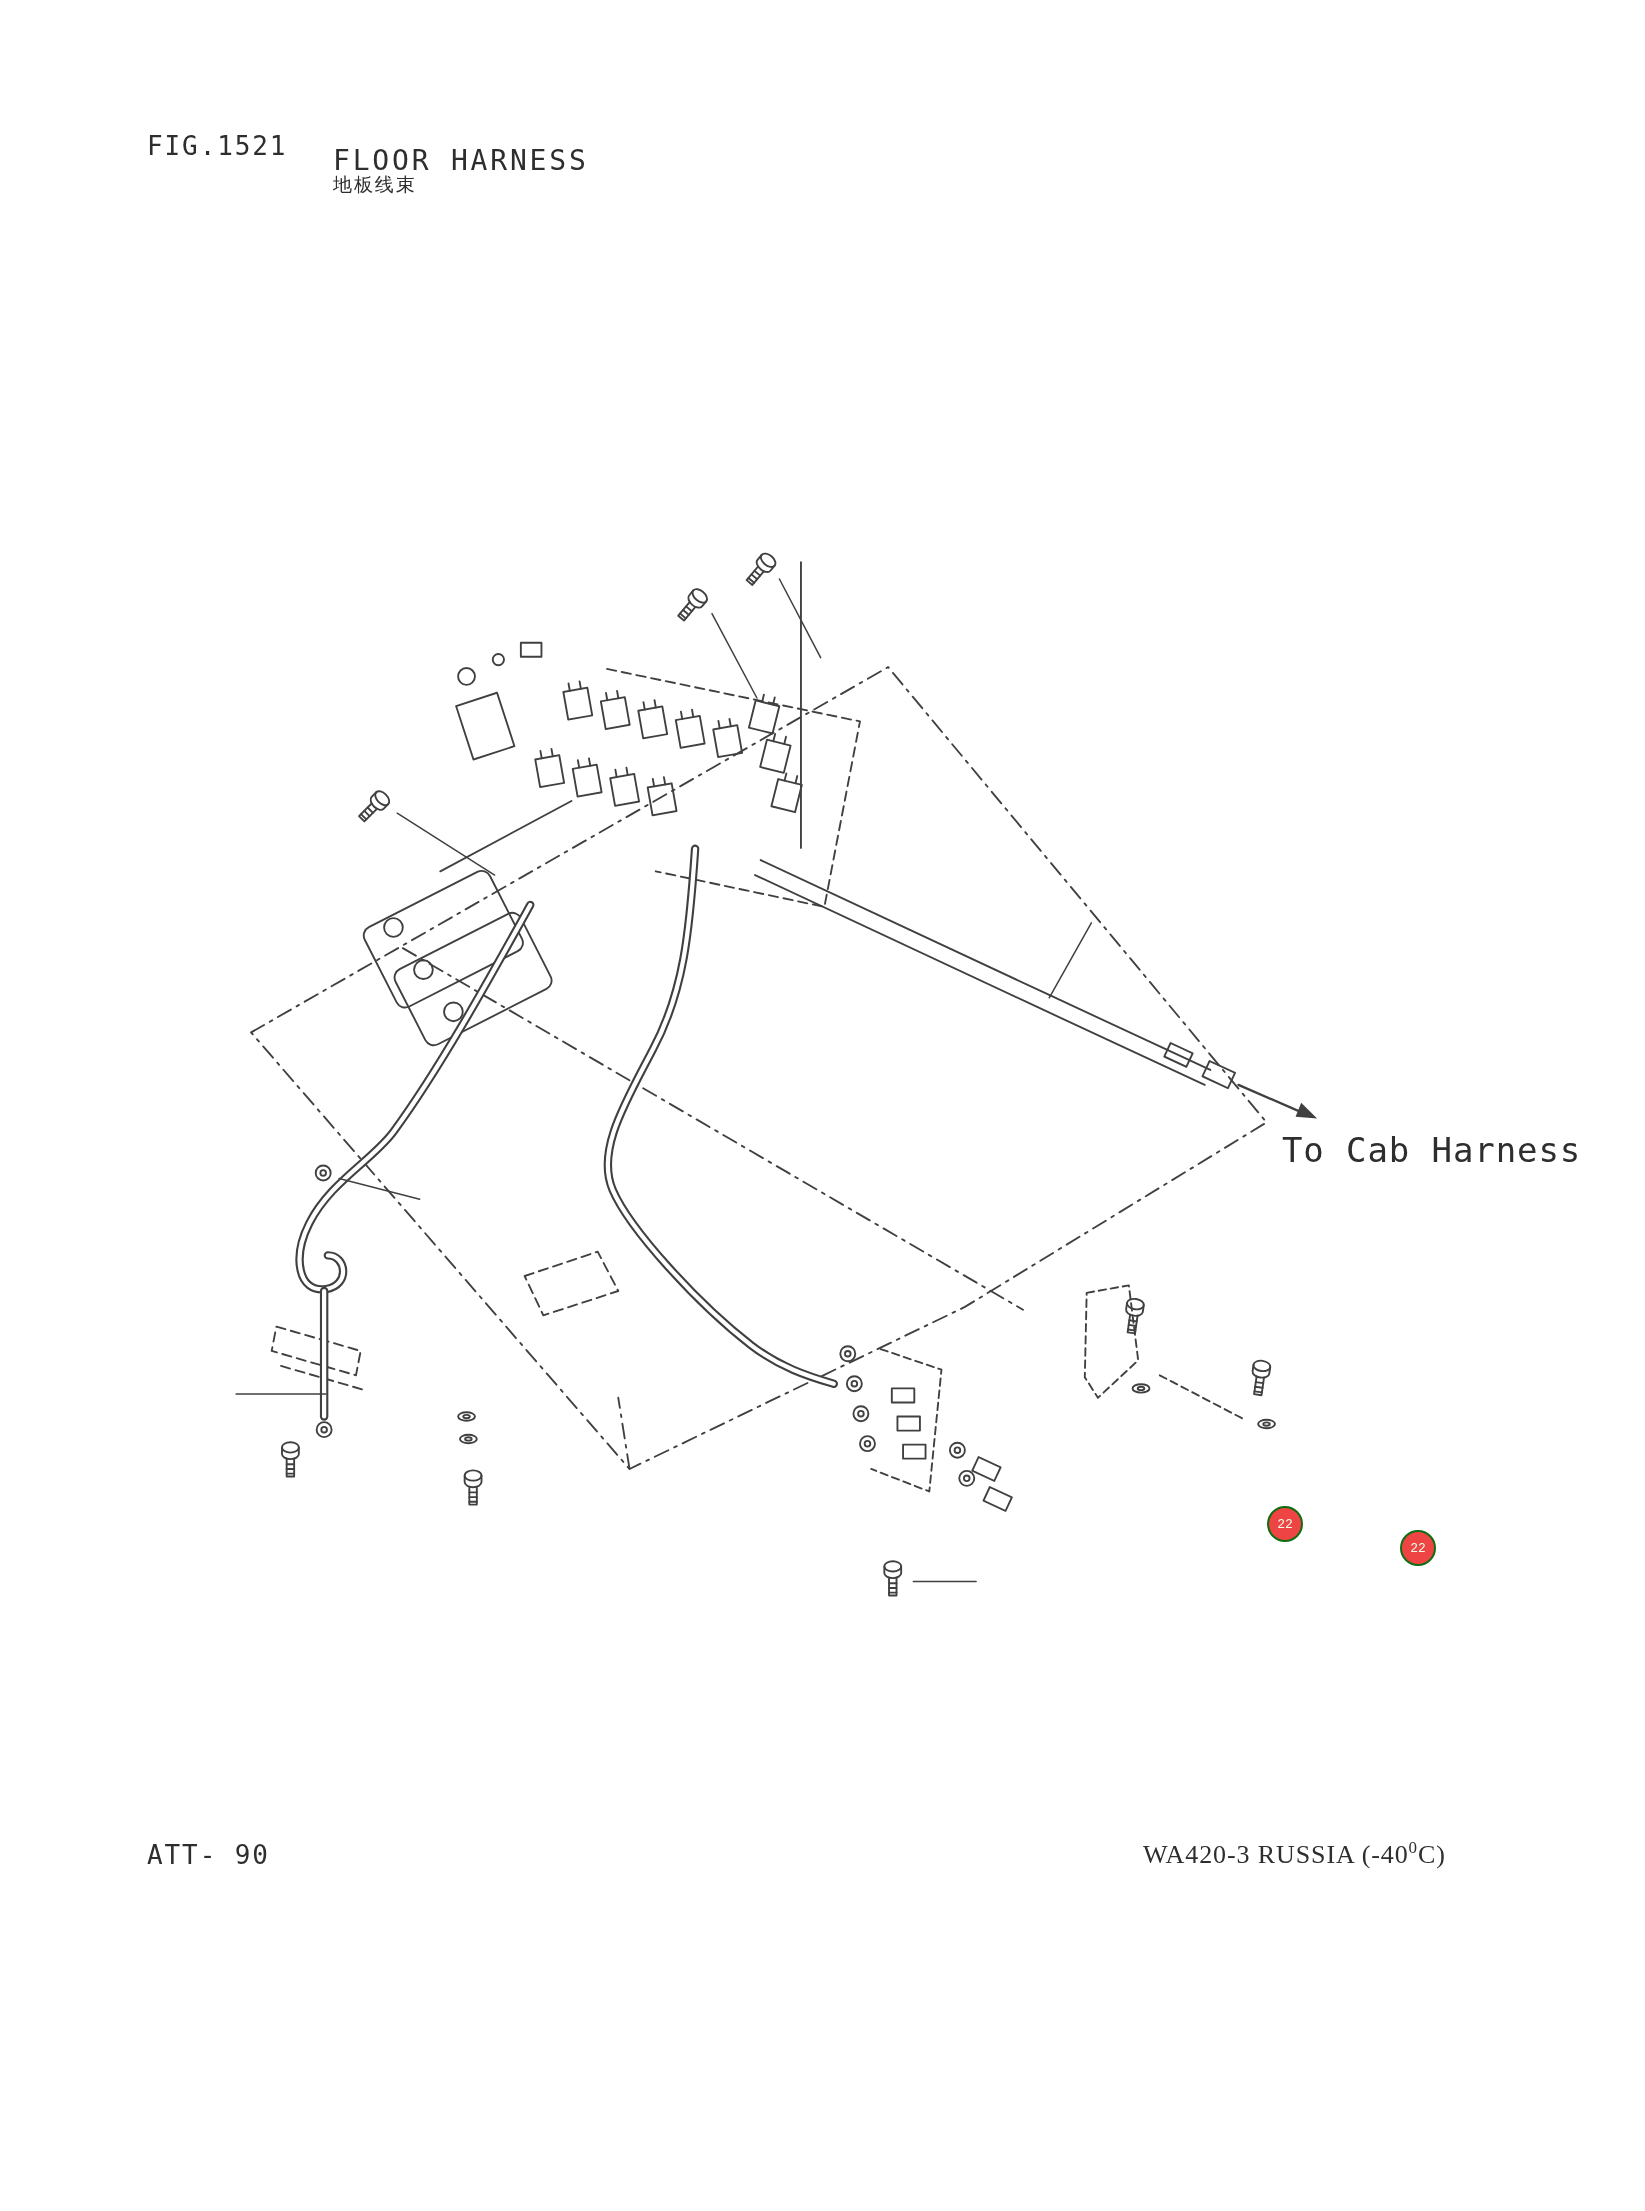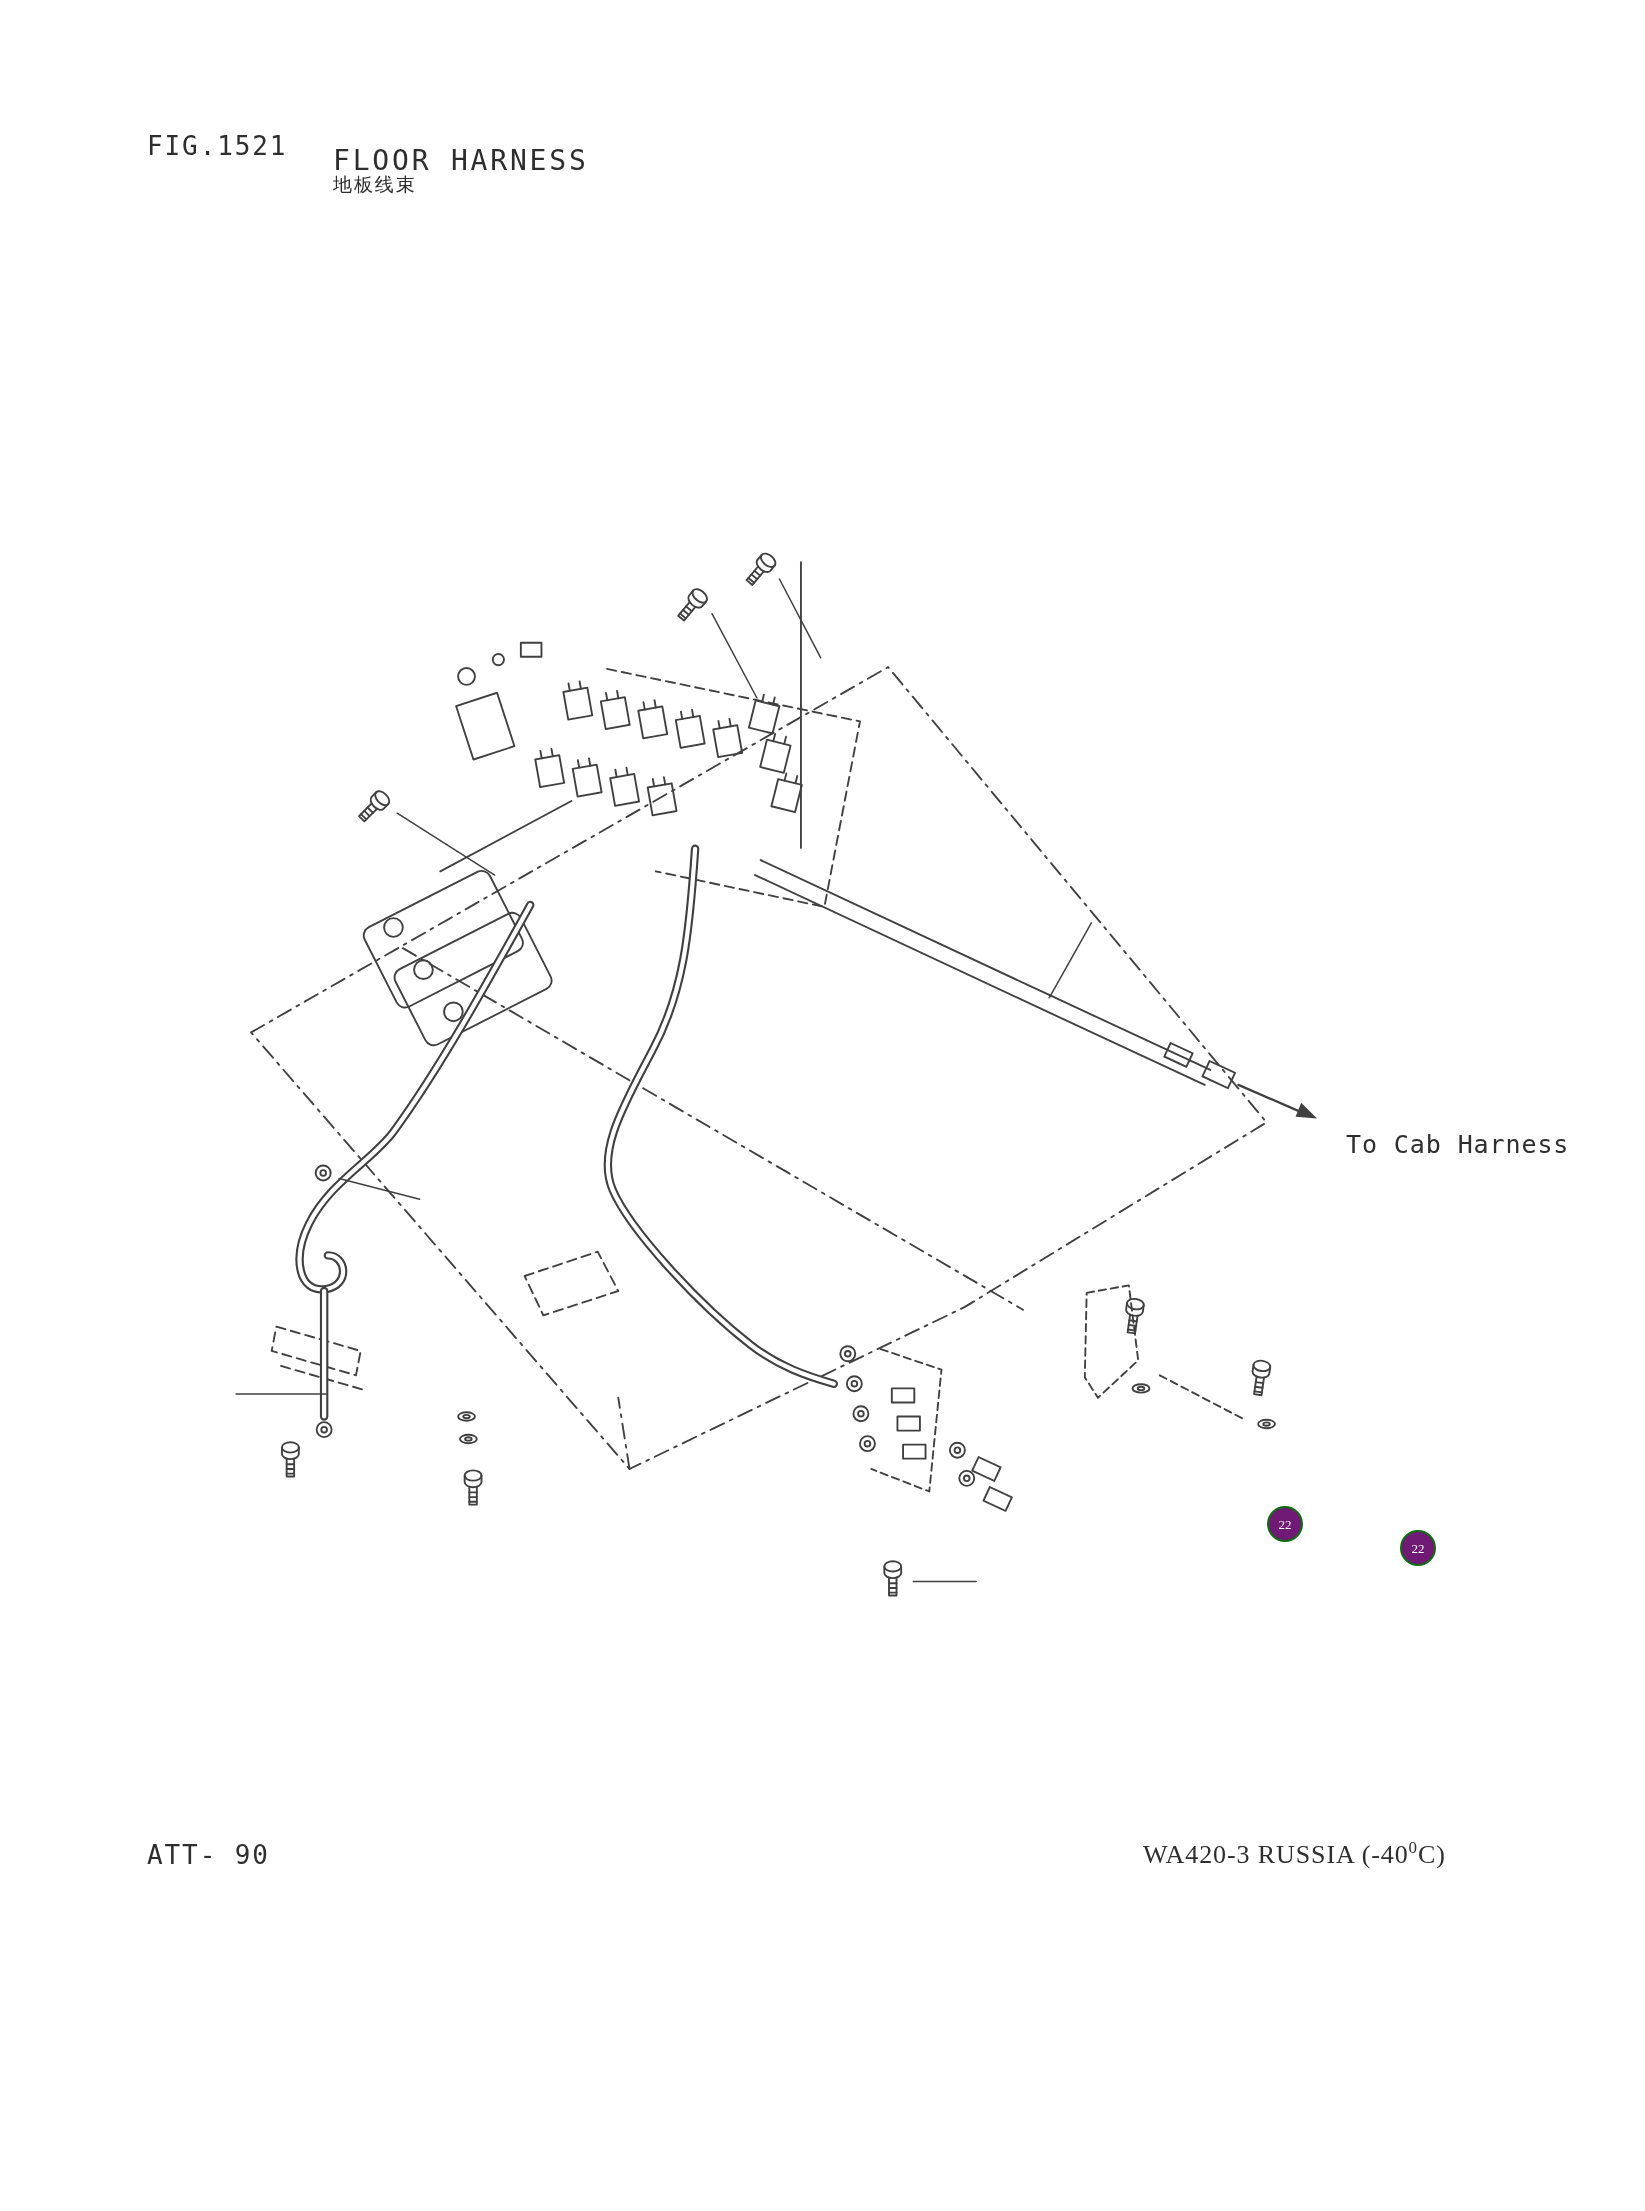--- a/index.html
+++ b/index.html
@@ -22,30 +22,30 @@
   }
   .page-subtitle{
     position:absolute;top:172px;left:333px;
     font-size:19px;letter-spacing:1.9px;
     font-family:"DejaVu Sans","Liberation Sans",sans-serif;
   }
   .diagram{
     position:absolute;left:0;top:0;width:1645px;height:2211px;
   }
   .annotation{
-    position:absolute;top:1130px;left:1346px;
-    font-size:25px;letter-spacing:0.9px;white-space:pre;
+    position:absolute;top:1130px;left:1282px;
+    font-size:34px;letter-spacing:0.9px;white-space:pre;
   }
   .badge{
     position:absolute;width:36px;height:36px;border-radius:50%;
-    background:#701a75;border:2.8px solid #0f6d12;
+    background:#ef4444;border:2.8px solid #0f6d12;
     box-sizing:border-box;
     display:flex;align-items:center;justify-content:center;
     color:#eaffea;font-size:13px;line-height:1;
-    font-family:Liberation Serif, serif;
+    font-family:Liberation Mono, monospace;
   }
   .badge-1{left:1267px;top:1506px;}
   .badge-2{left:1400px;top:1530px;}
   .footer-left{
     position:absolute;top:1840px;left:147px;
     font-size:26px;letter-spacing:1.9px;white-space:pre;
   }
   .footer-right{
     position:absolute;top:1840px;left:1143px;
     font-size:26px;letter-spacing:0.9px;white-space:pre;font-family:Liberation Serif, serif;

